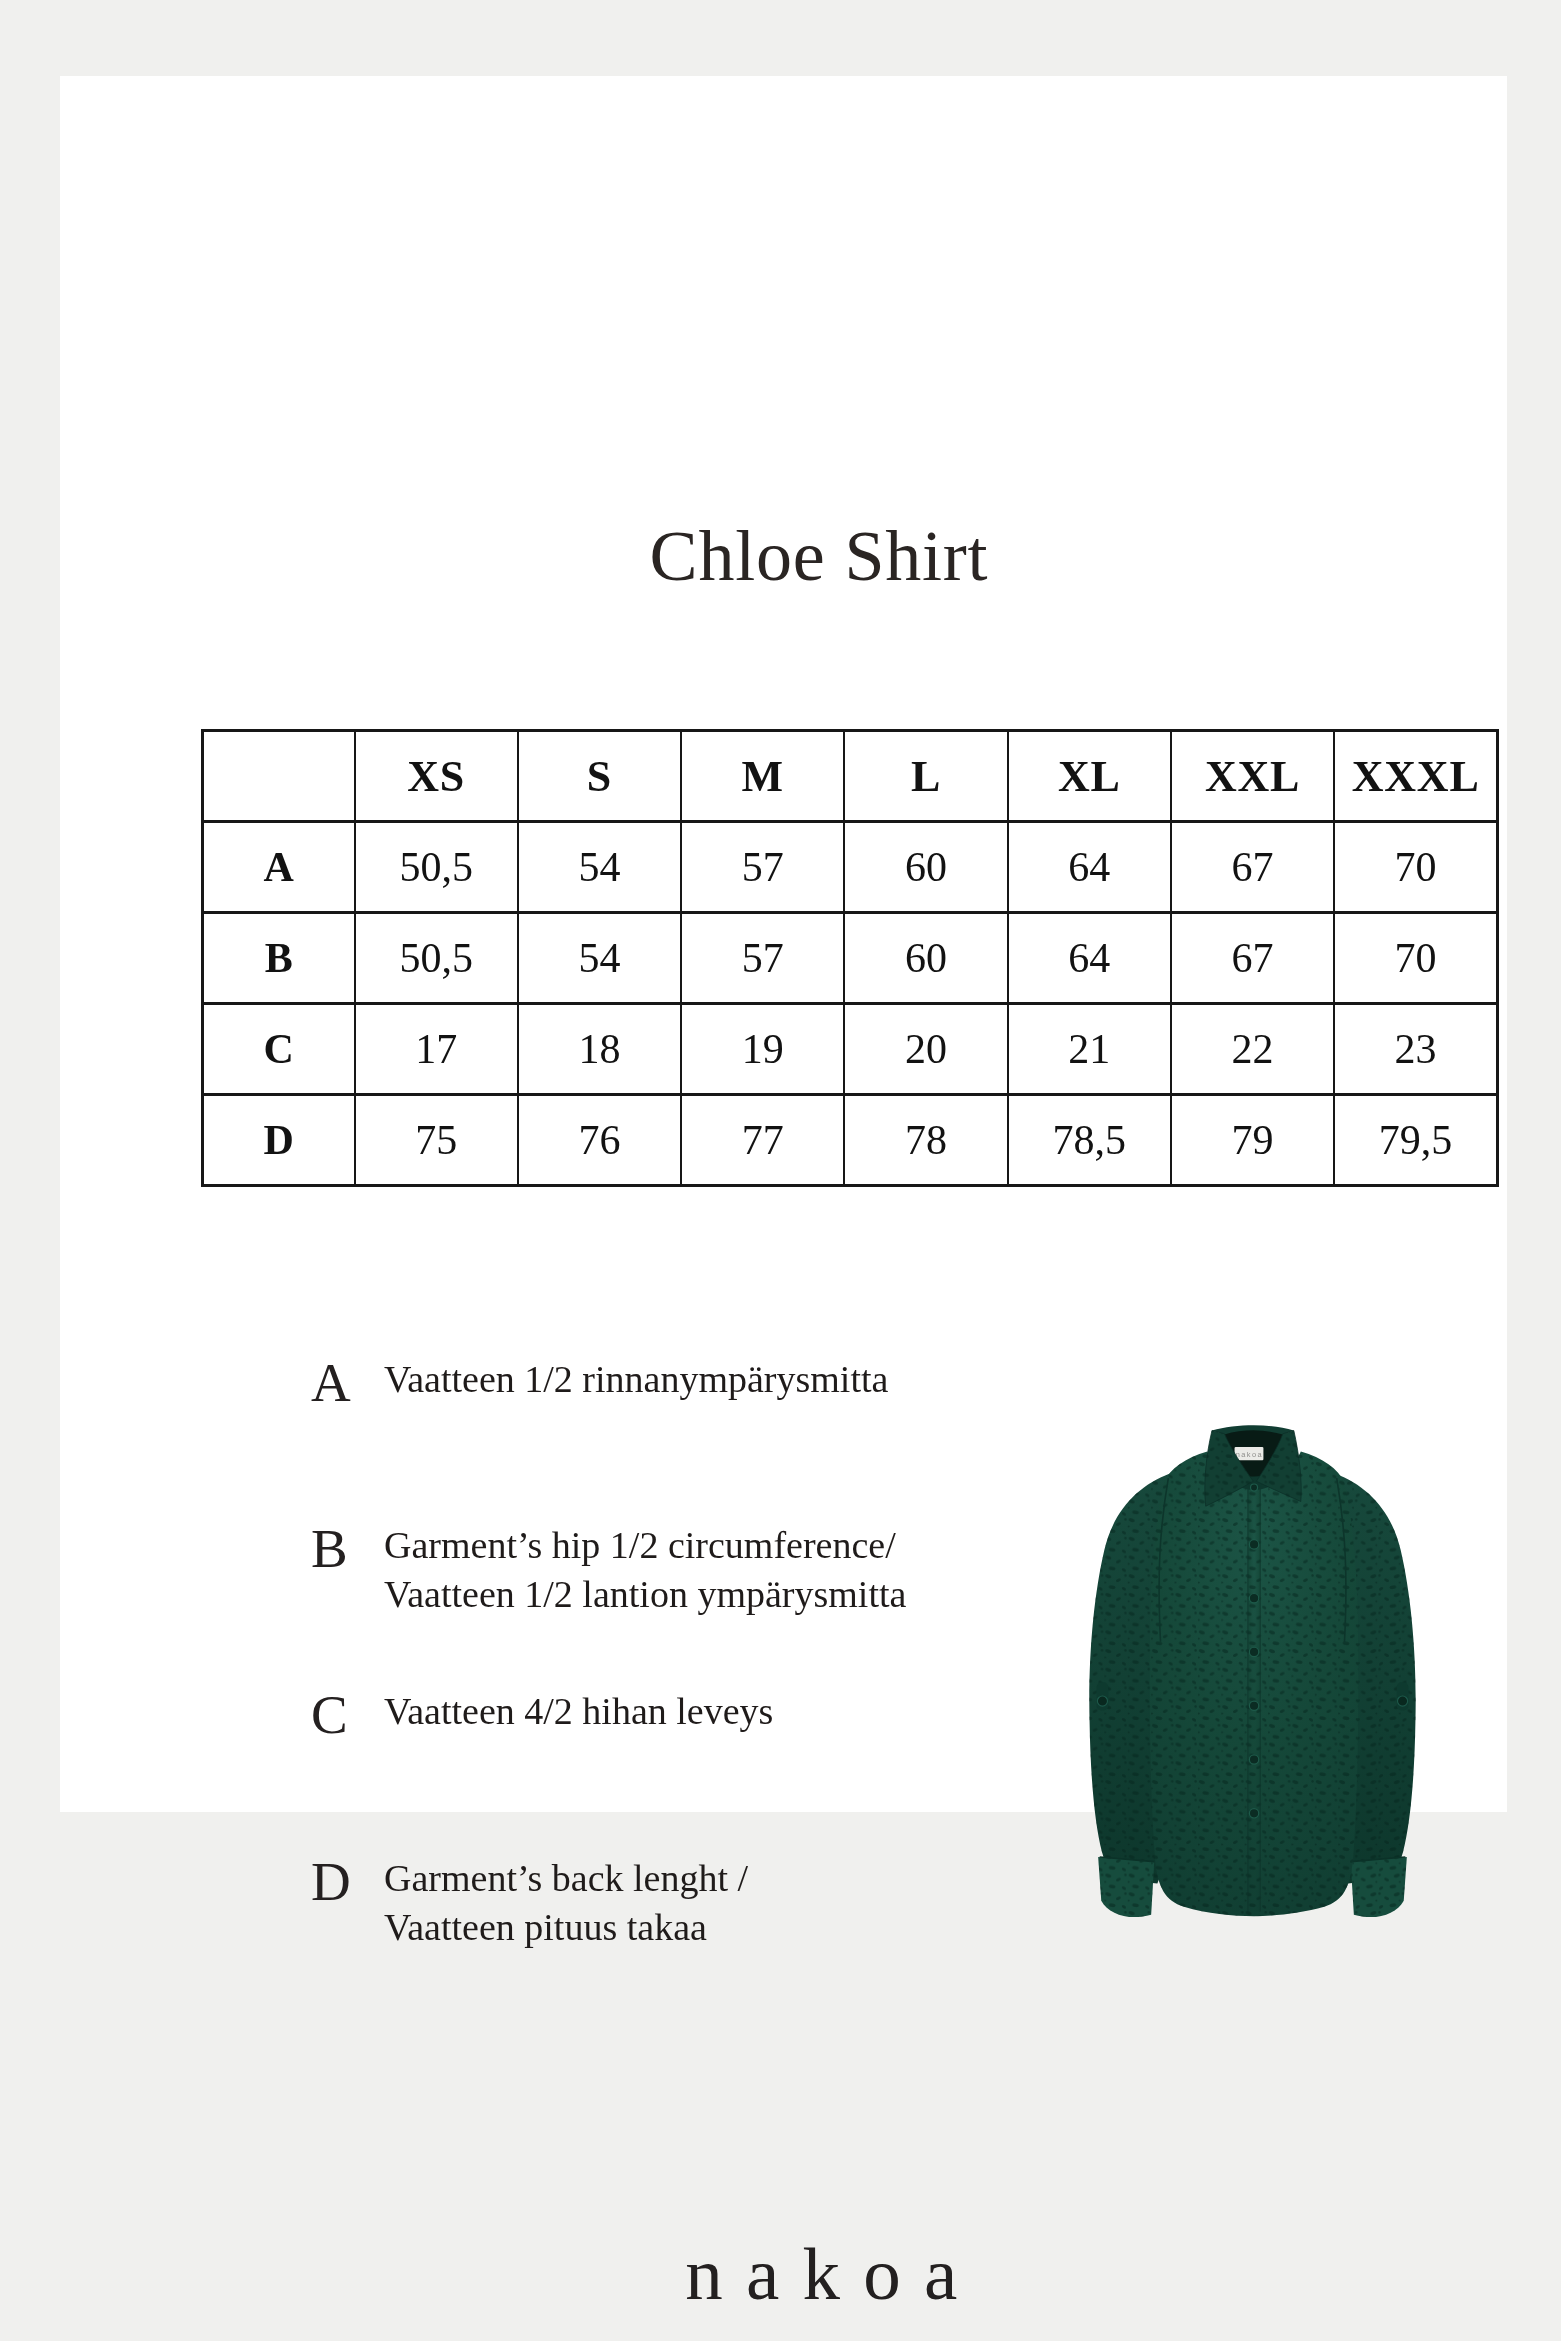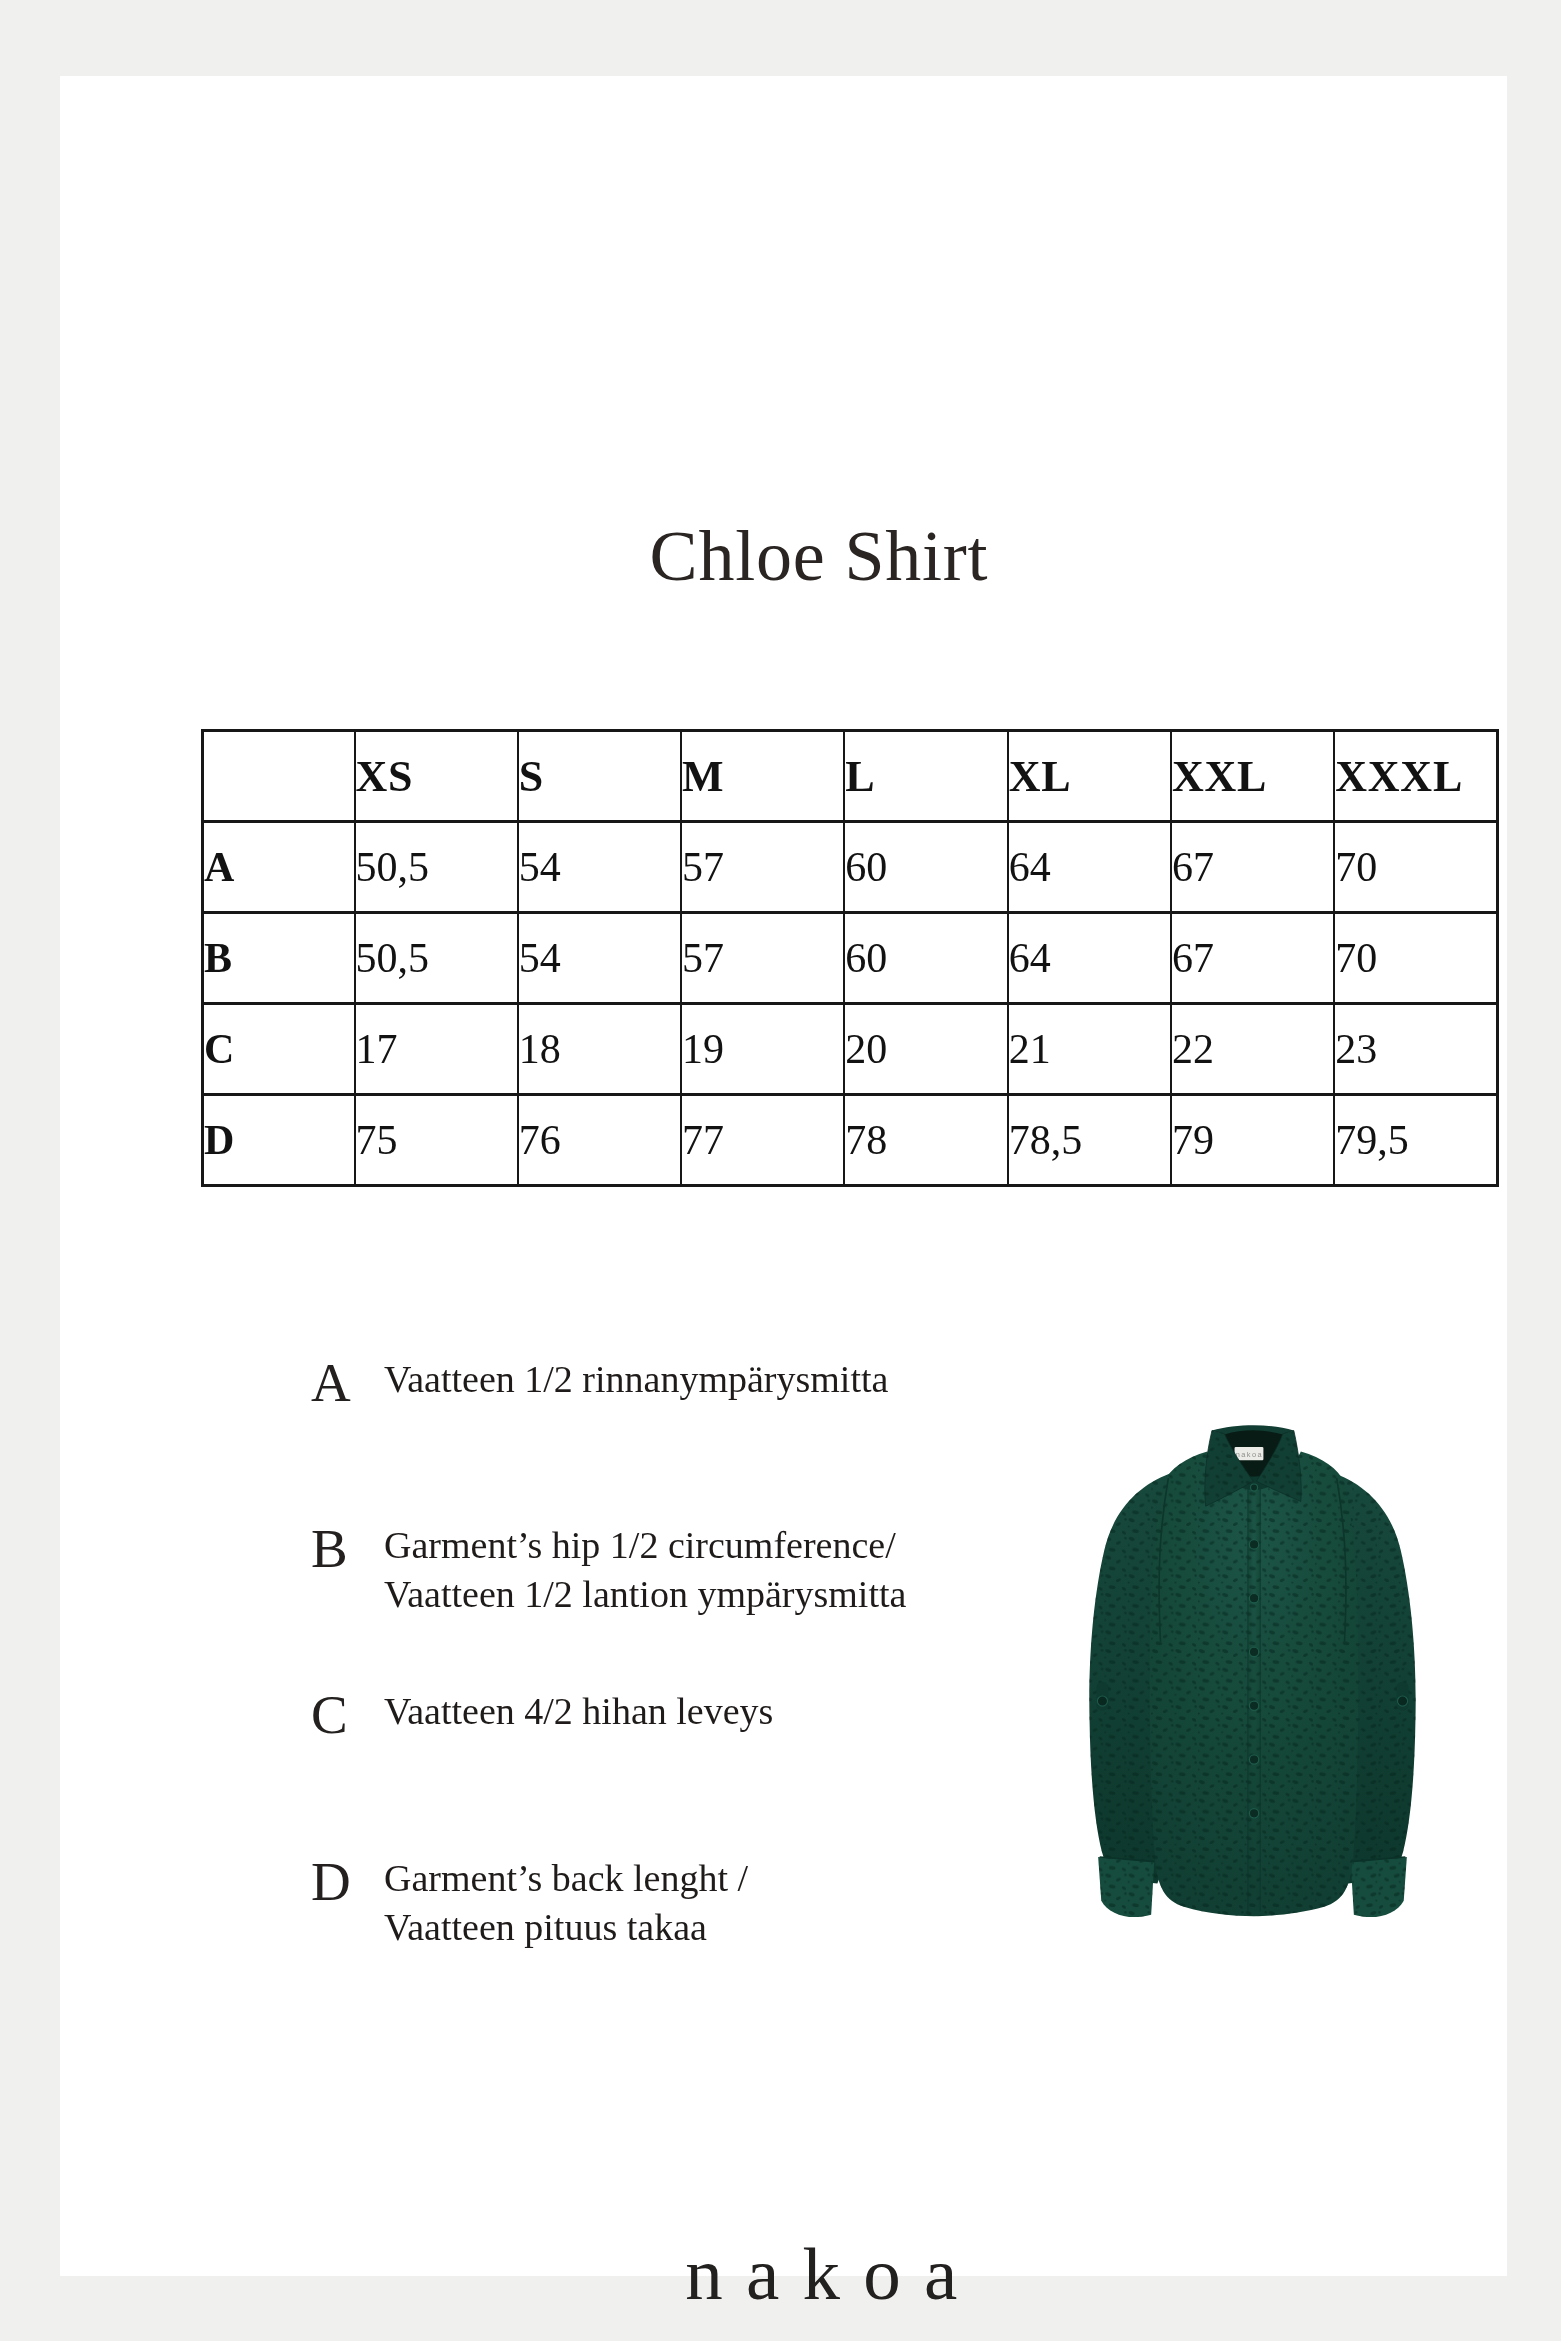--- a/index.html
+++ b/index.html
@@ -4,37 +4,37 @@
 <style>
   html,body{margin:0;padding:0;}
   body{
     width:1561px;height:2342px;
     background:#f0f0ee;
     font-family:"Liberation Serif","DejaVu Serif",serif;
     position:relative;
   }
   .page{position:absolute;left:0;top:0;width:1561px;height:2342px;overflow:hidden;}
   .card{
-    position:absolute;left:60px;top:76px;width:1447px;height:2200px;
+    position:absolute;left:60px;top:76px;width:1447px;height:1736px;
     background:#ffffff;
   }
   .product-title{
     position:absolute;left:759px;top:441px;transform:translateX(-50%);
     font-size:72px;line-height:78px;letter-spacing:0.8px;
     color:#2a2523;white-space:nowrap;font-weight:400;
   }
   table.size-table{
     position:absolute;left:141px;top:653px;width:1298px;
     border-collapse:collapse;table-layout:fixed;
     color:#121212;
   }
   table.size-table th,table.size-table td{
     border:2.3px solid #171717;
     border-top-width:3.1px;border-bottom-width:3.1px;
-    height:88px;text-align:left;vertical-align:middle;
+    height:88px;text-align:center;vertical-align:middle;
     padding:0;
   }
   table.size-table{border:3.9px solid #171717;}
   th.size-col-header{font-size:44px;font-weight:700;letter-spacing:0.8px;}
   th.row-label{font-size:42px;font-weight:700;}
   td.size-value{font-size:42px;font-weight:400;}
   .legend{position:absolute;left:0;top:0;width:100%;}
   .legend-item{position:absolute;left:0;width:937px;}
   .legend-letter{
     position:absolute;left:251px;top:0;

